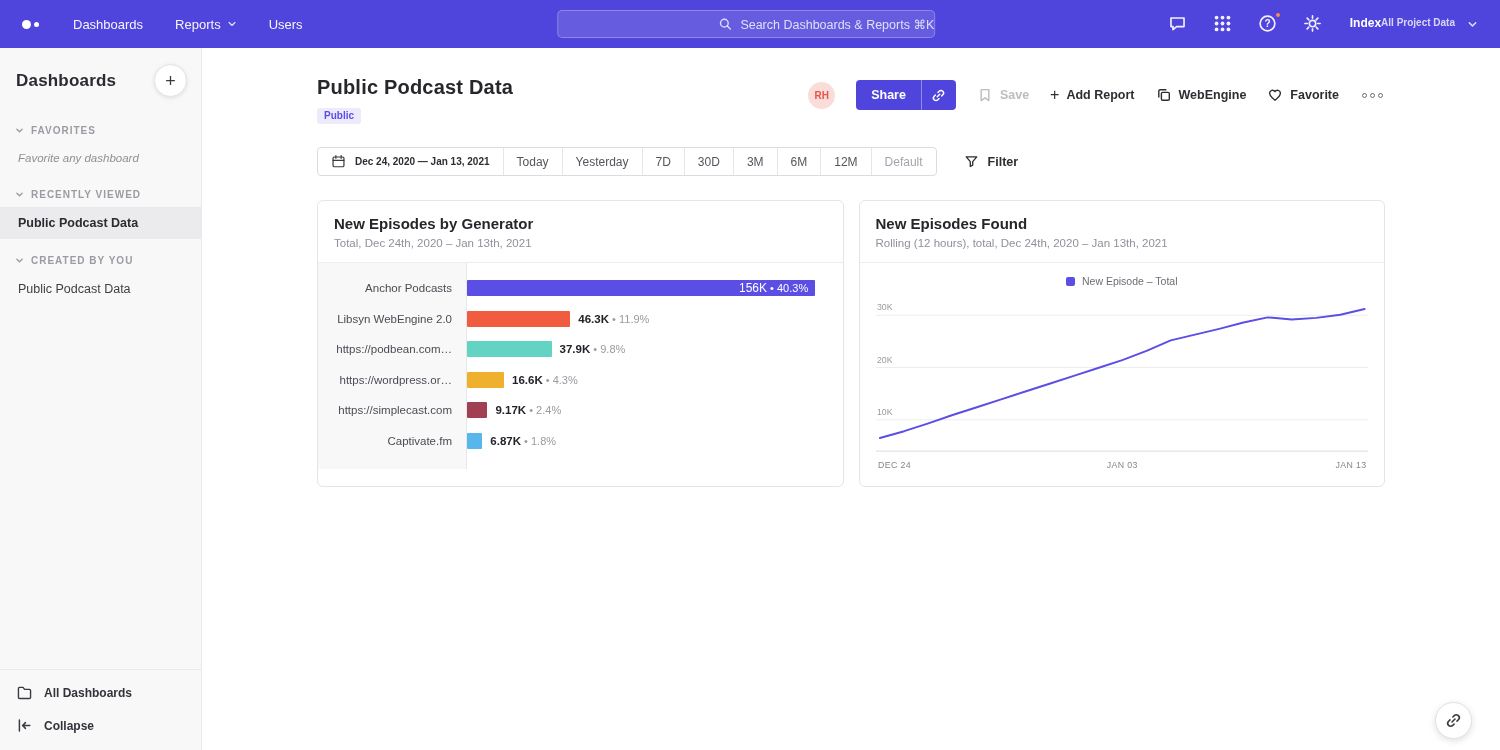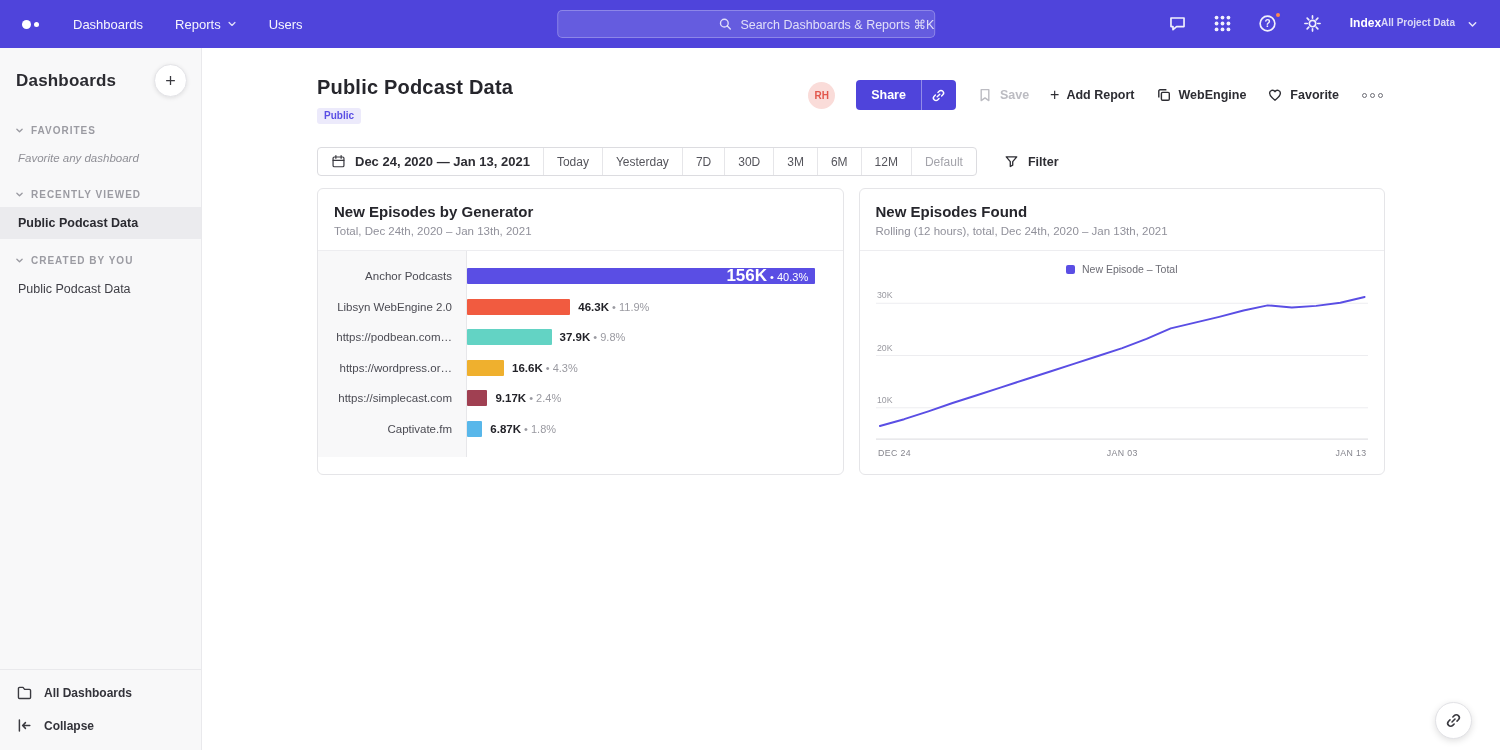--- a/index.html
+++ b/index.html
@@ -54,41 +54,41 @@
   .text-btn{display:flex;align-items:center;gap:7px;font-size:12.5px;font-weight:700;color:#2d2d33;cursor:pointer;white-space:nowrap}
   .text-btn svg{width:16px;height:16px}
   .text-btn.disabled{color:#bcbcc2;cursor:default}
   .plus-glyph{font-size:16px;font-weight:400;line-height:1}
   .more-btn{display:flex;gap:3px;cursor:pointer;padding:4px 2px}
   .more-btn i{width:5px;height:5px;border:1.4px solid #6d6d75;border-radius:50%;display:block}
 
   .controls-row{display:flex;align-items:center;margin-top:23px}
   .date-bar{display:inline-flex;border:1px solid #dcdce0;border-radius:4px;height:29px;background:#fff;overflow:hidden}
   .date-cell{display:flex;align-items:center;padding:0 13px;font-size:12px;color:#55555c;border-left:1px solid #e6e6e9;cursor:pointer;white-space:nowrap}
-  .date-cell.range{border-left:none;gap:9px;font-weight:700;color:#2d2d33;font-size:13px}
+  .date-cell.range{border-left:none;gap:9px;font-weight:700;color:#2d2d33;font-size:10px}
   .date-cell.range svg{width:15px;height:15px;color:#3a3a40}
   .date-cell.muted{color:#a4a4ab}
   .filter-btn{display:flex;align-items:center;gap:9px;margin-left:27px;font-size:12.5px;font-weight:700;color:#2d2d33;cursor:pointer}
   .filter-btn svg{width:15px;height:15px}
 
   
-  .cards{display:flex;gap:15px;margin-top:12px;align-items:stretch}
+  .cards{display:flex;gap:15px;margin-top:24px;align-items:stretch}
   .card{flex:1;border:1px solid #e5e5e8;border-radius:6px;background:#fff;overflow:hidden}
   .card-header{padding:14px 16px 13px;border-bottom:1px solid #ededf0}
   .card-title{font-size:15px;font-weight:700;color:#26262c}
   .card-sub{margin-top:5px;font-size:11.5px;color:#90909a}
 
   .bar-body{position:relative;padding:10px 0 13px}
   .bar-body::before{content:"";position:absolute;left:0;top:0;bottom:0;width:148px;background:#f8f8f9;border-right:1px solid #e7e7ea}
   .bar-row{position:relative;display:flex;align-items:center;height:30.5px}
   .bar-label{width:149px;flex:none;text-align:right;padding-right:15px;font-size:11.5px;color:#4b4b53;white-space:nowrap;overflow:hidden}
   .bar-track{flex:1;display:flex;align-items:center;padding-right:22px;height:16px}
   .bar-fill{height:16px;border-radius:1px;position:relative;min-width:2px;flex:none}
   .bar-value-inside{position:absolute;right:7px;top:50%;transform:translateY(-50%);font-size:11px;color:#fff;white-space:nowrap}
-  .bar-value-inside b{font-weight:700;font-size:17px}
+  .bar-value-inside b{font-weight:400;font-size:12px}
   .bar-value{margin-left:8px;font-size:11px;color:#9a9aa1;white-space:nowrap}
   .bar-value b{color:#222228;font-size:11.5px;font-weight:700}
 
   .line-body{padding:8px 16px 6px}
   .legend{display:flex;justify-content:center;align-items:center;gap:7px;font-size:10.5px;color:#6d6d75;padding:4px 0 10px}
   .legend-swatch{width:9px;height:9px;border-radius:2px;flex:none}
   .line-chart svg{display:block;width:100%}
 
   .float-link{position:absolute;right:28px;bottom:11px;width:37px;height:37px;border-radius:50%;background:#fff;border:1px solid #e2e2e6;box-shadow:0 2px 7px rgba(0,0,0,.13);display:flex;align-items:center;justify-content:center;color:#3a3a40;cursor:pointer;z-index:30}
   .float-link svg{width:17px;height:17px}

